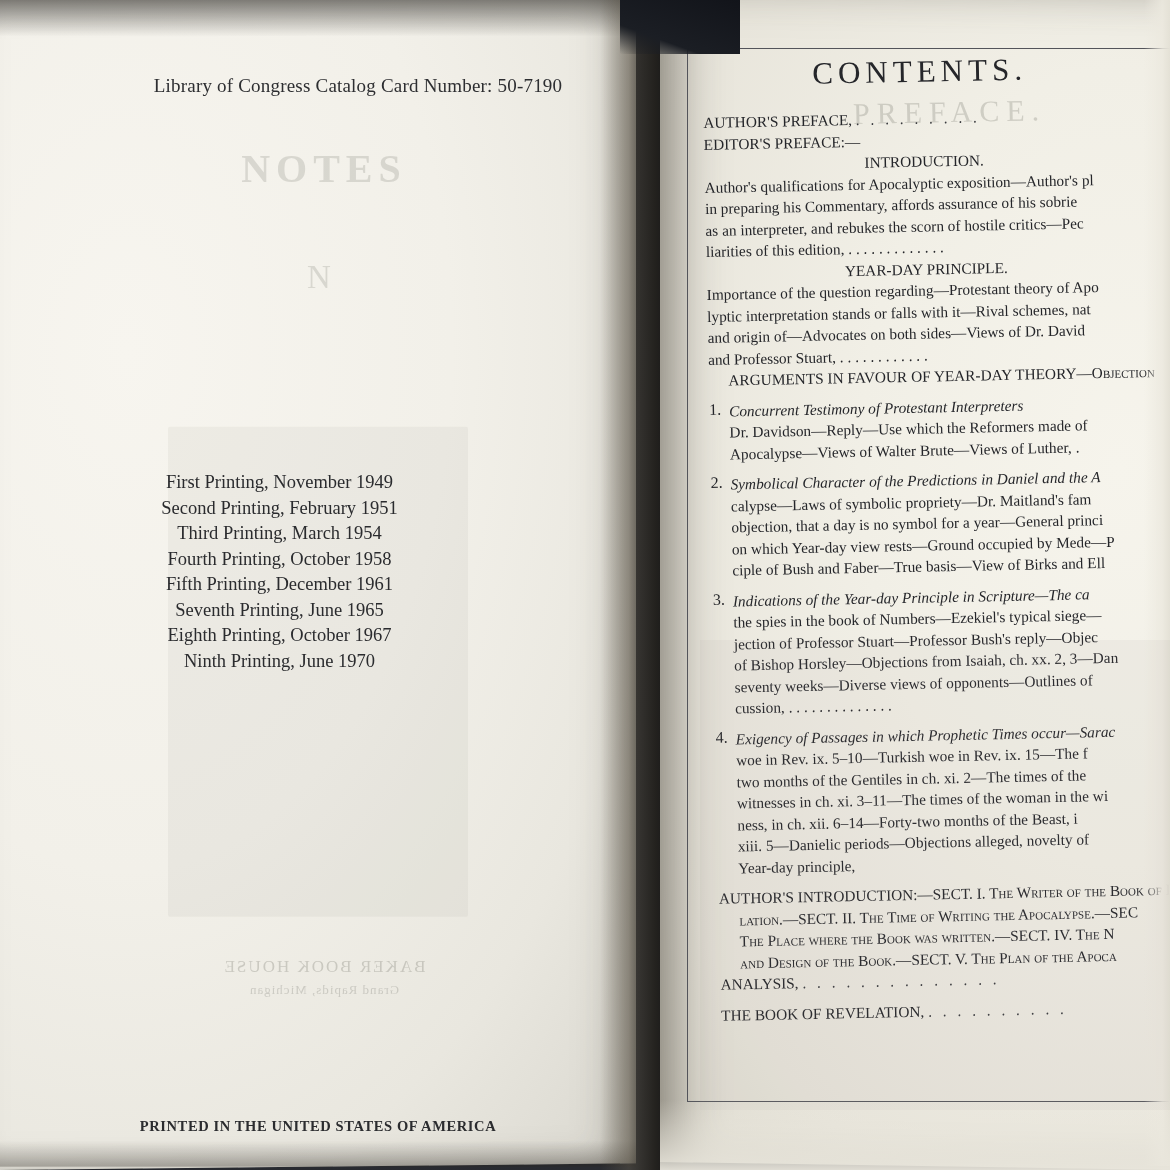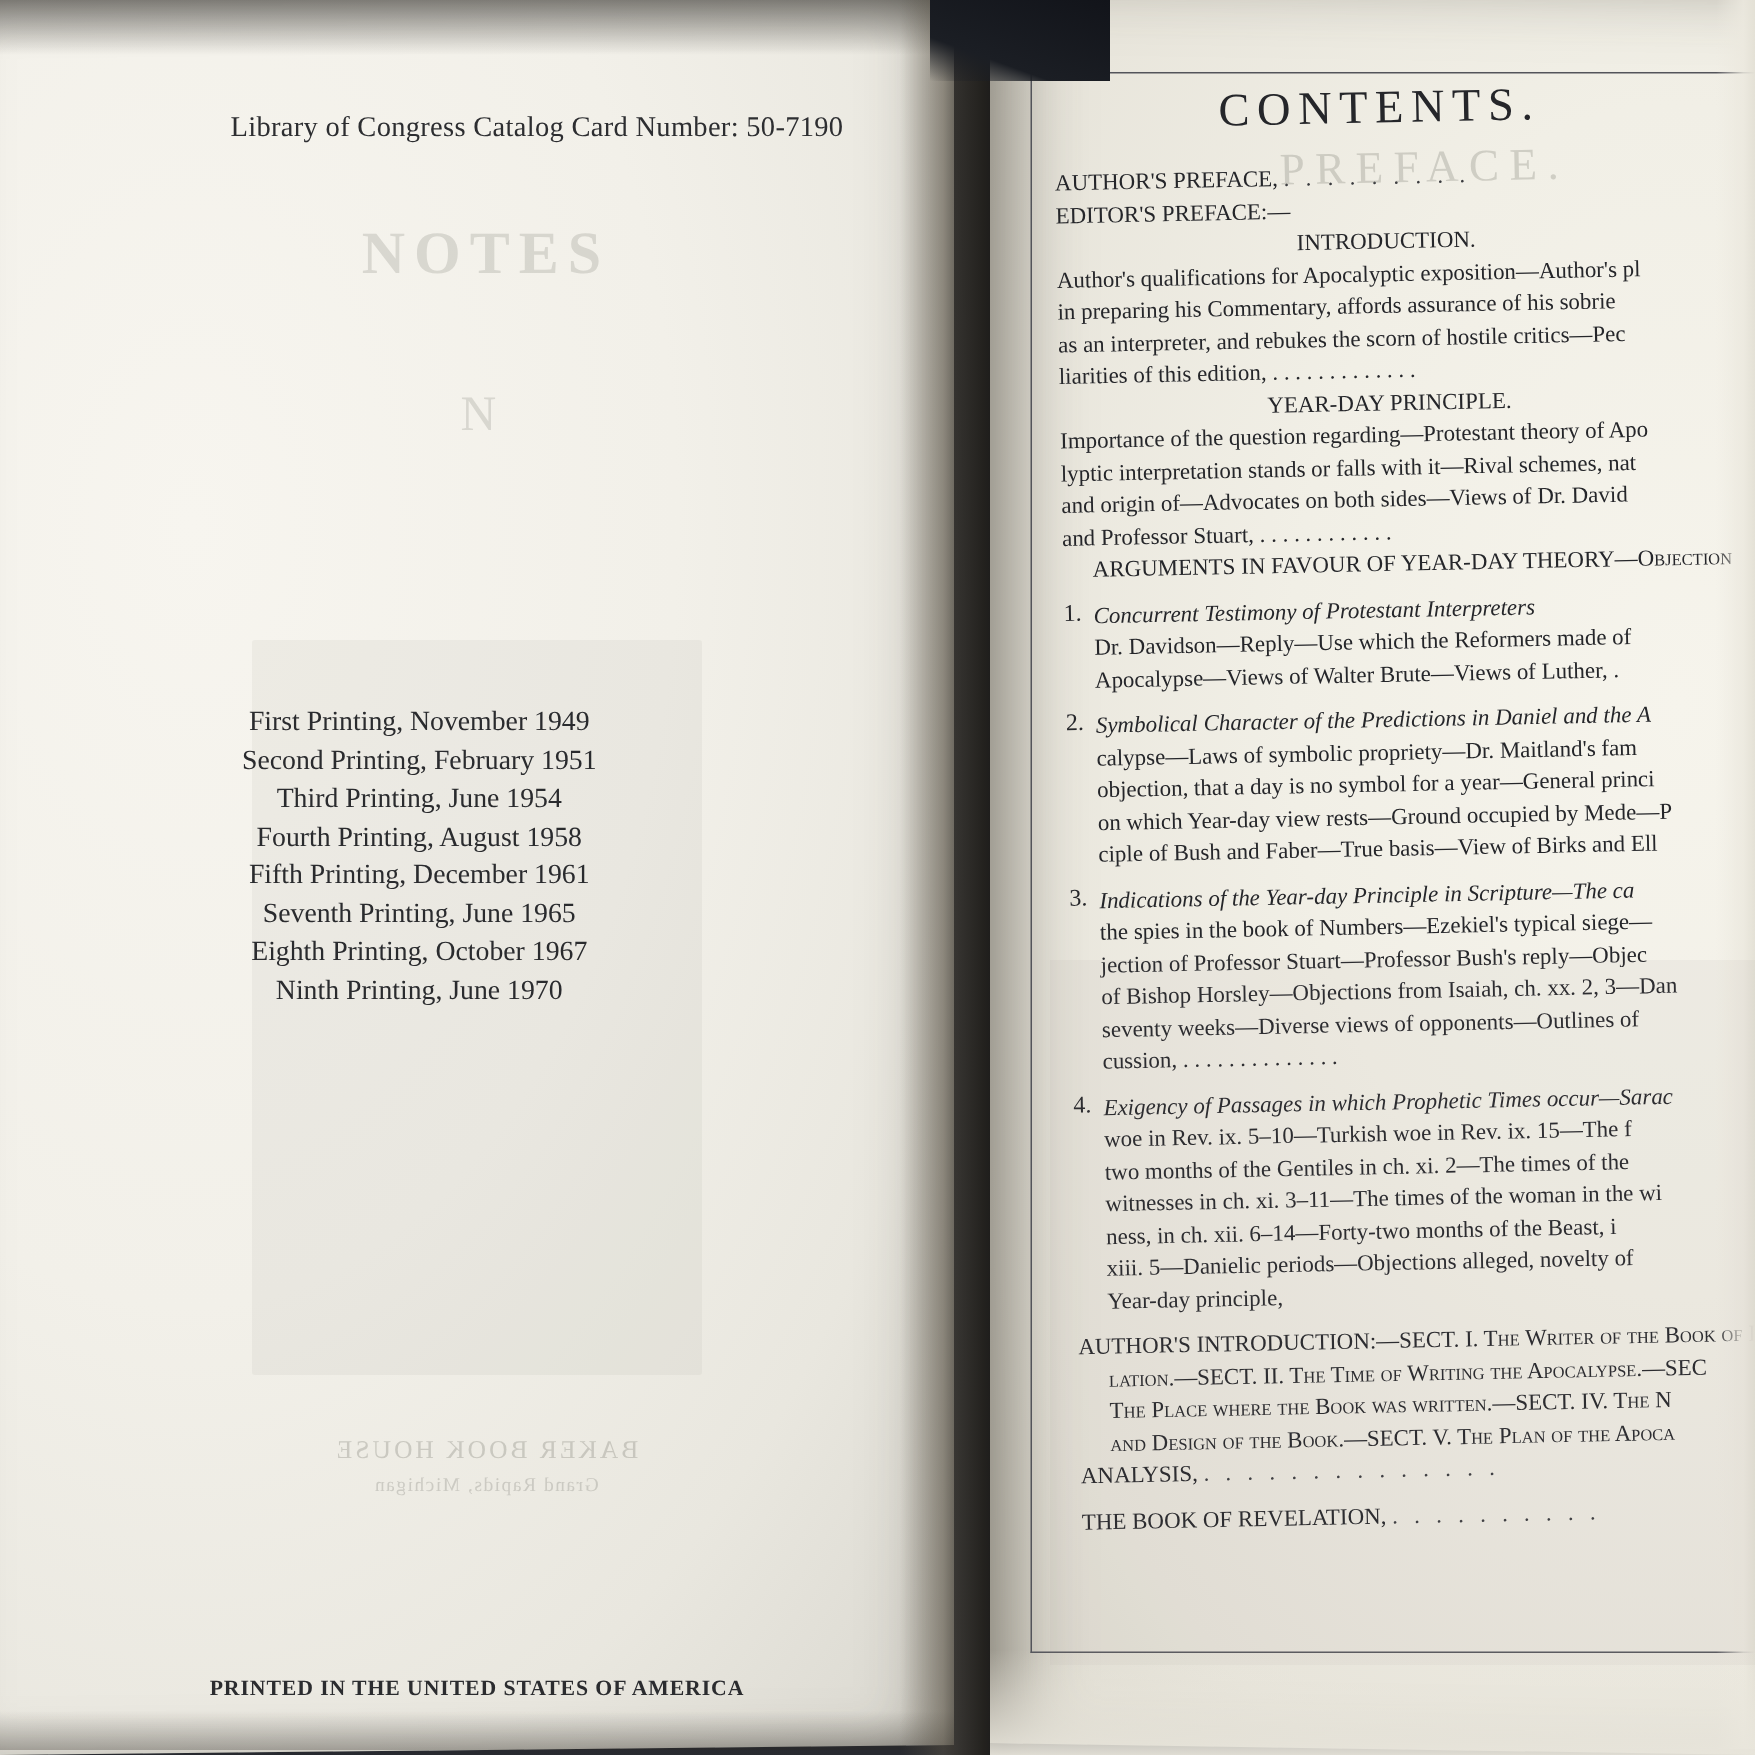--- a/index.html
+++ b/index.html
@@ -246,22 +246,22 @@
       <div class="ghost ghost-sub">N</div>
       <div class="ghost-block"></div>
       <div class="ghost ghost-pub">BAKER BOOK HOUSE</div>
       <div class="ghost ghost-pub2">Grand Rapids, Michigan</div>
 
       <div class="lcc">Library of Congress Catalog Card Number: 50-7190</div>
 
       <div class="printings">
         <div>First Printing, November 1949</div>
         <div>Second Printing, February 1951</div>
-        <div>Third Printing, June 1954</div>
-        <div>Fourth Printing, August 1958</div>
+        <div>Third Printing, March 1954</div>
+        <div>Fourth Printing, October 1958</div>
         <div>Fifth Printing, December 1961</div>
         <div>Seventh Printing, June 1965</div>
         <div>Eighth Printing, October 1967</div>
         <div>Ninth Printing, June 1970</div>
       </div>
 
       <div class="printed-in">PRINTED IN THE UNITED STATES OF AMERICA</div>
     </div>
   </div>
 

